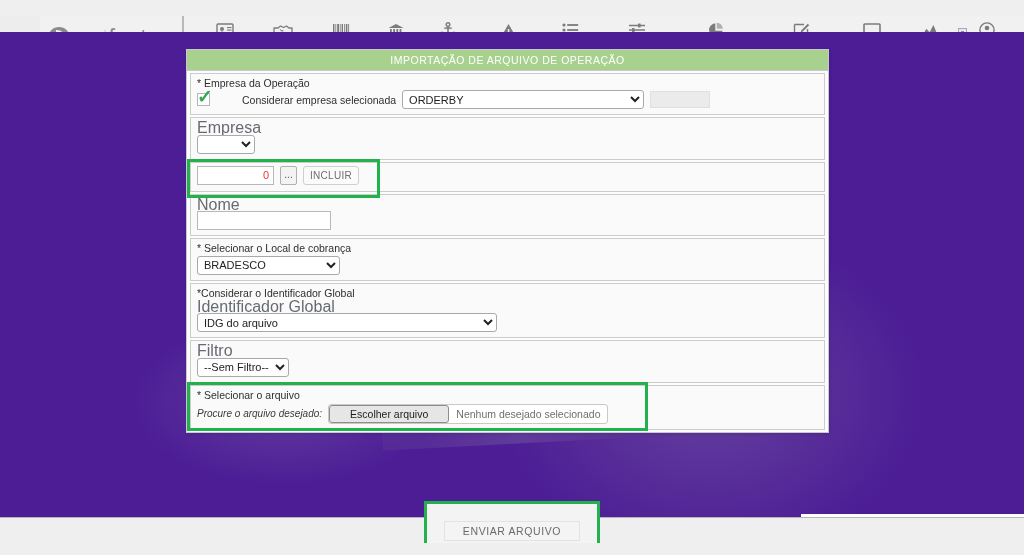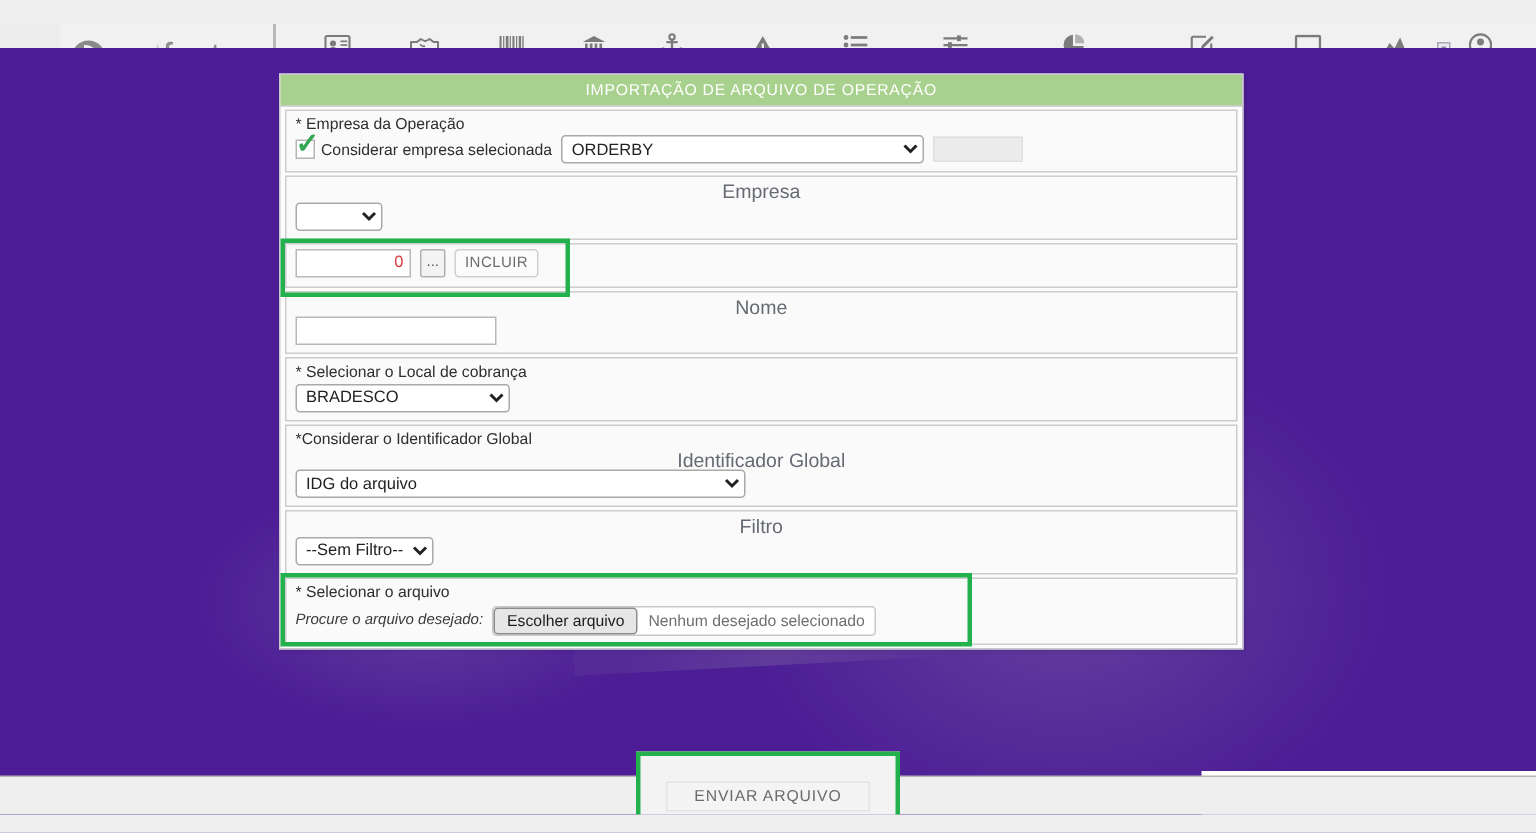--- a/index.html
+++ b/index.html
@@ -177,45 +177,44 @@
     z-index: 5;
   }
 
   .req-label {
     font-size: 10.5px;
     color: #2e2e2e;
     line-height: 13px;
     white-space: nowrap;
   }
   .sub-label {
-    font-size: 13px;
+    font-size: 16px;
     color: #666a72;
     line-height: 13px;
-    text-align: center;
   }
 
   .row { display: flex; align-items: center; gap: 6px; }
 
   .chk-wrap { display: flex; align-items: center; gap: 4px; position: relative; }
   .chk {
     width: 13px; height: 13px;
     border: 1px solid #b5b5b5;
     background: #ffffff;
     position: relative;
     flex: 0 0 auto;
   }
   .chk-mark {
     position: absolute;
     left: -1px; top: -7px;
     font-size: 19px;
     color: #34a853;
     line-height: 1;
     font-weight: bold;
   }
-  .chk-text { font-size: 10.5px; color: #2e2e2e; white-space: nowrap; }
+  .chk-text { font-size: 10.5px; color: #2e2e2e; white-space: nowrap; margin-left: 28px; }
 
   select.sel {
     font-family: "Liberation Sans", sans-serif;
     font-size: 11px;
     color: #222;
     background: #ffffff;
     border: 1px solid #a9a9a9;
     border-radius: 3px;
     height: 19px;
     padding: 1px 2px;
@@ -288,21 +287,21 @@
   }
   .file-btn {
     font-family: "Liberation Sans", sans-serif;
     font-size: 10.5px;
     color: #1d1d1d;
     background: #e6e6e6;
     border: 1px solid #8d8d8d;
     border-radius: 3px;
     height: 18px;
     margin: 0 0 0 0;
-    padding: 0 8px;
+    padding: 0 20px;
     cursor: pointer;
   }
   .file-name {
     font-size: 10.5px;
     color: #6f6f6f;
     padding: 0 7px;
     white-space: nowrap;
   }
 
   

